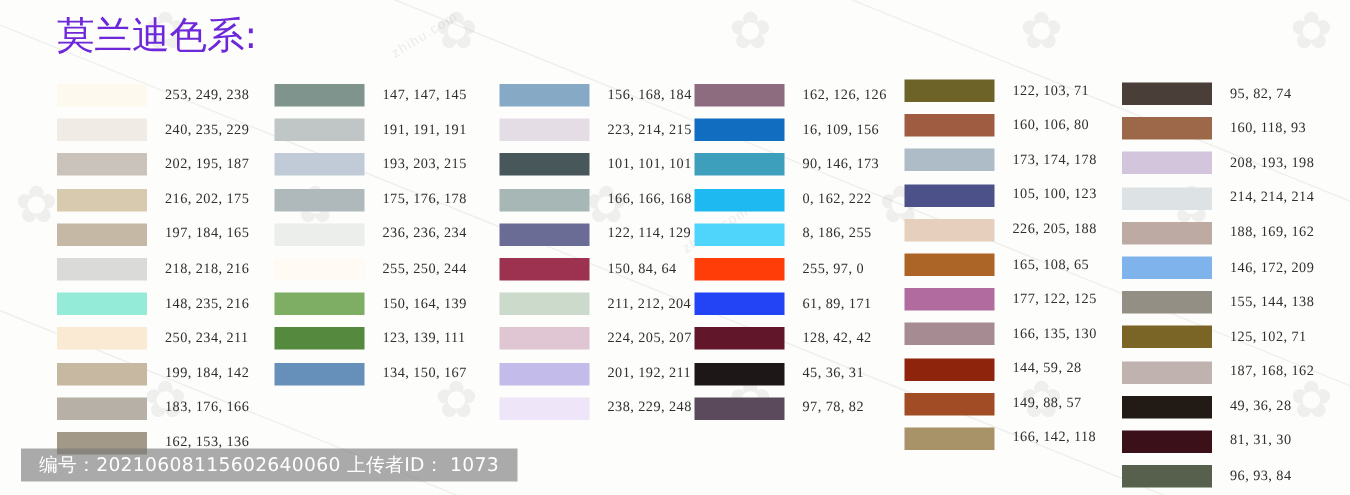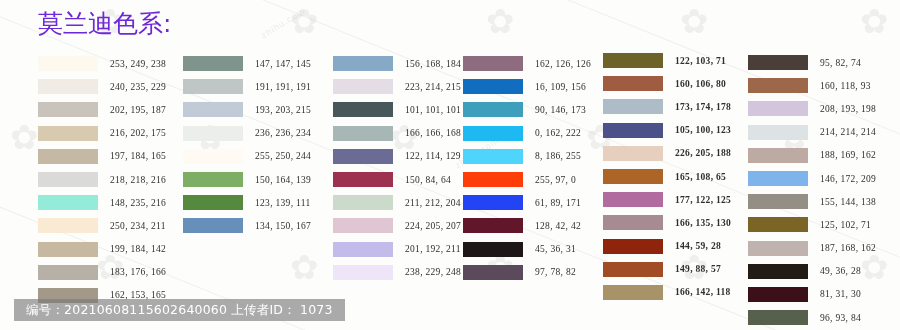--- a/index.html
+++ b/index.html
@@ -179,37 +179,41 @@
         <div class="row">
           <div class="sw" style="background: rgb(199, 184, 161);"></div>
           <div class="lbl">199, 184, 142</div>
         </div>
         <div class="row">
           <div class="sw" style="background: rgb(183, 176, 166);"></div>
           <div class="lbl">183, 176, 166</div>
         </div>
         <div class="row">
           <div class="sw" style="background: rgb(162, 153, 136);"></div>
-          <div class="lbl">162, 153, 165</div>
+          <div class="lbl">162, 153, 136</div>
         </div>
       </div>
       <div class="col" style="left: 183px; top: 52px;">
         <div class="row">
           <div class="sw" style="background: rgb(126, 148, 140);"></div>
           <div class="lbl">147, 147, 145</div>
         </div>
         <div class="row">
           <div class="sw" style="background: rgb(191, 198, 197);"></div>
           <div class="lbl">191, 191, 191</div>
         </div>
         <div class="row">
           <div class="sw" style="background: rgb(193, 203, 215);"></div>
           <div class="lbl">193, 203, 215</div>
         </div>
         <div class="row">
+          <div class="sw" style="background: rgb(175, 185, 188);"></div>
+          <div class="lbl">175, 176, 178</div>
+        </div>
+        <div class="row">
           <div class="sw" style="background: rgb(236, 238, 236);"></div>
           <div class="lbl">236, 236, 234</div>
         </div>
         <div class="row">
           <div class="sw" style="background: rgb(255, 250, 244);"></div>
           <div class="lbl">255, 250, 244</div>
         </div>
         <div class="row">
           <div class="sw" style="background: rgb(125, 174, 99);"></div>
           <div class="lbl">150, 164, 139</div>
@@ -300,21 +304,21 @@
         </div>
         <div class="row">
           <div class="sw" style="background: rgb(29, 24, 23);"></div>
           <div class="lbl">45, 36, 31</div>
         </div>
         <div class="row">
           <div class="sw" style="background: rgb(90, 74, 92);"></div>
           <div class="lbl">97, 78, 82</div>
         </div>
       </div>
-      <div class="col" style="left: 603px; top: 49px; font-weight: bold;">
+      <div class="col" style="left: 603px; top: 49px;">
         <div class="row">
           <div class="sw" style="background: rgb(109, 98, 40);"></div>
           <div class="lbl">122, 103, 71</div>
         </div>
         <div class="row">
           <div class="sw" style="background: rgb(160, 92, 65);"></div>
           <div class="lbl">160, 106, 80</div>
         </div>
         <div class="row">
           <div class="sw" style="background: rgb(173, 188, 198);"></div>

